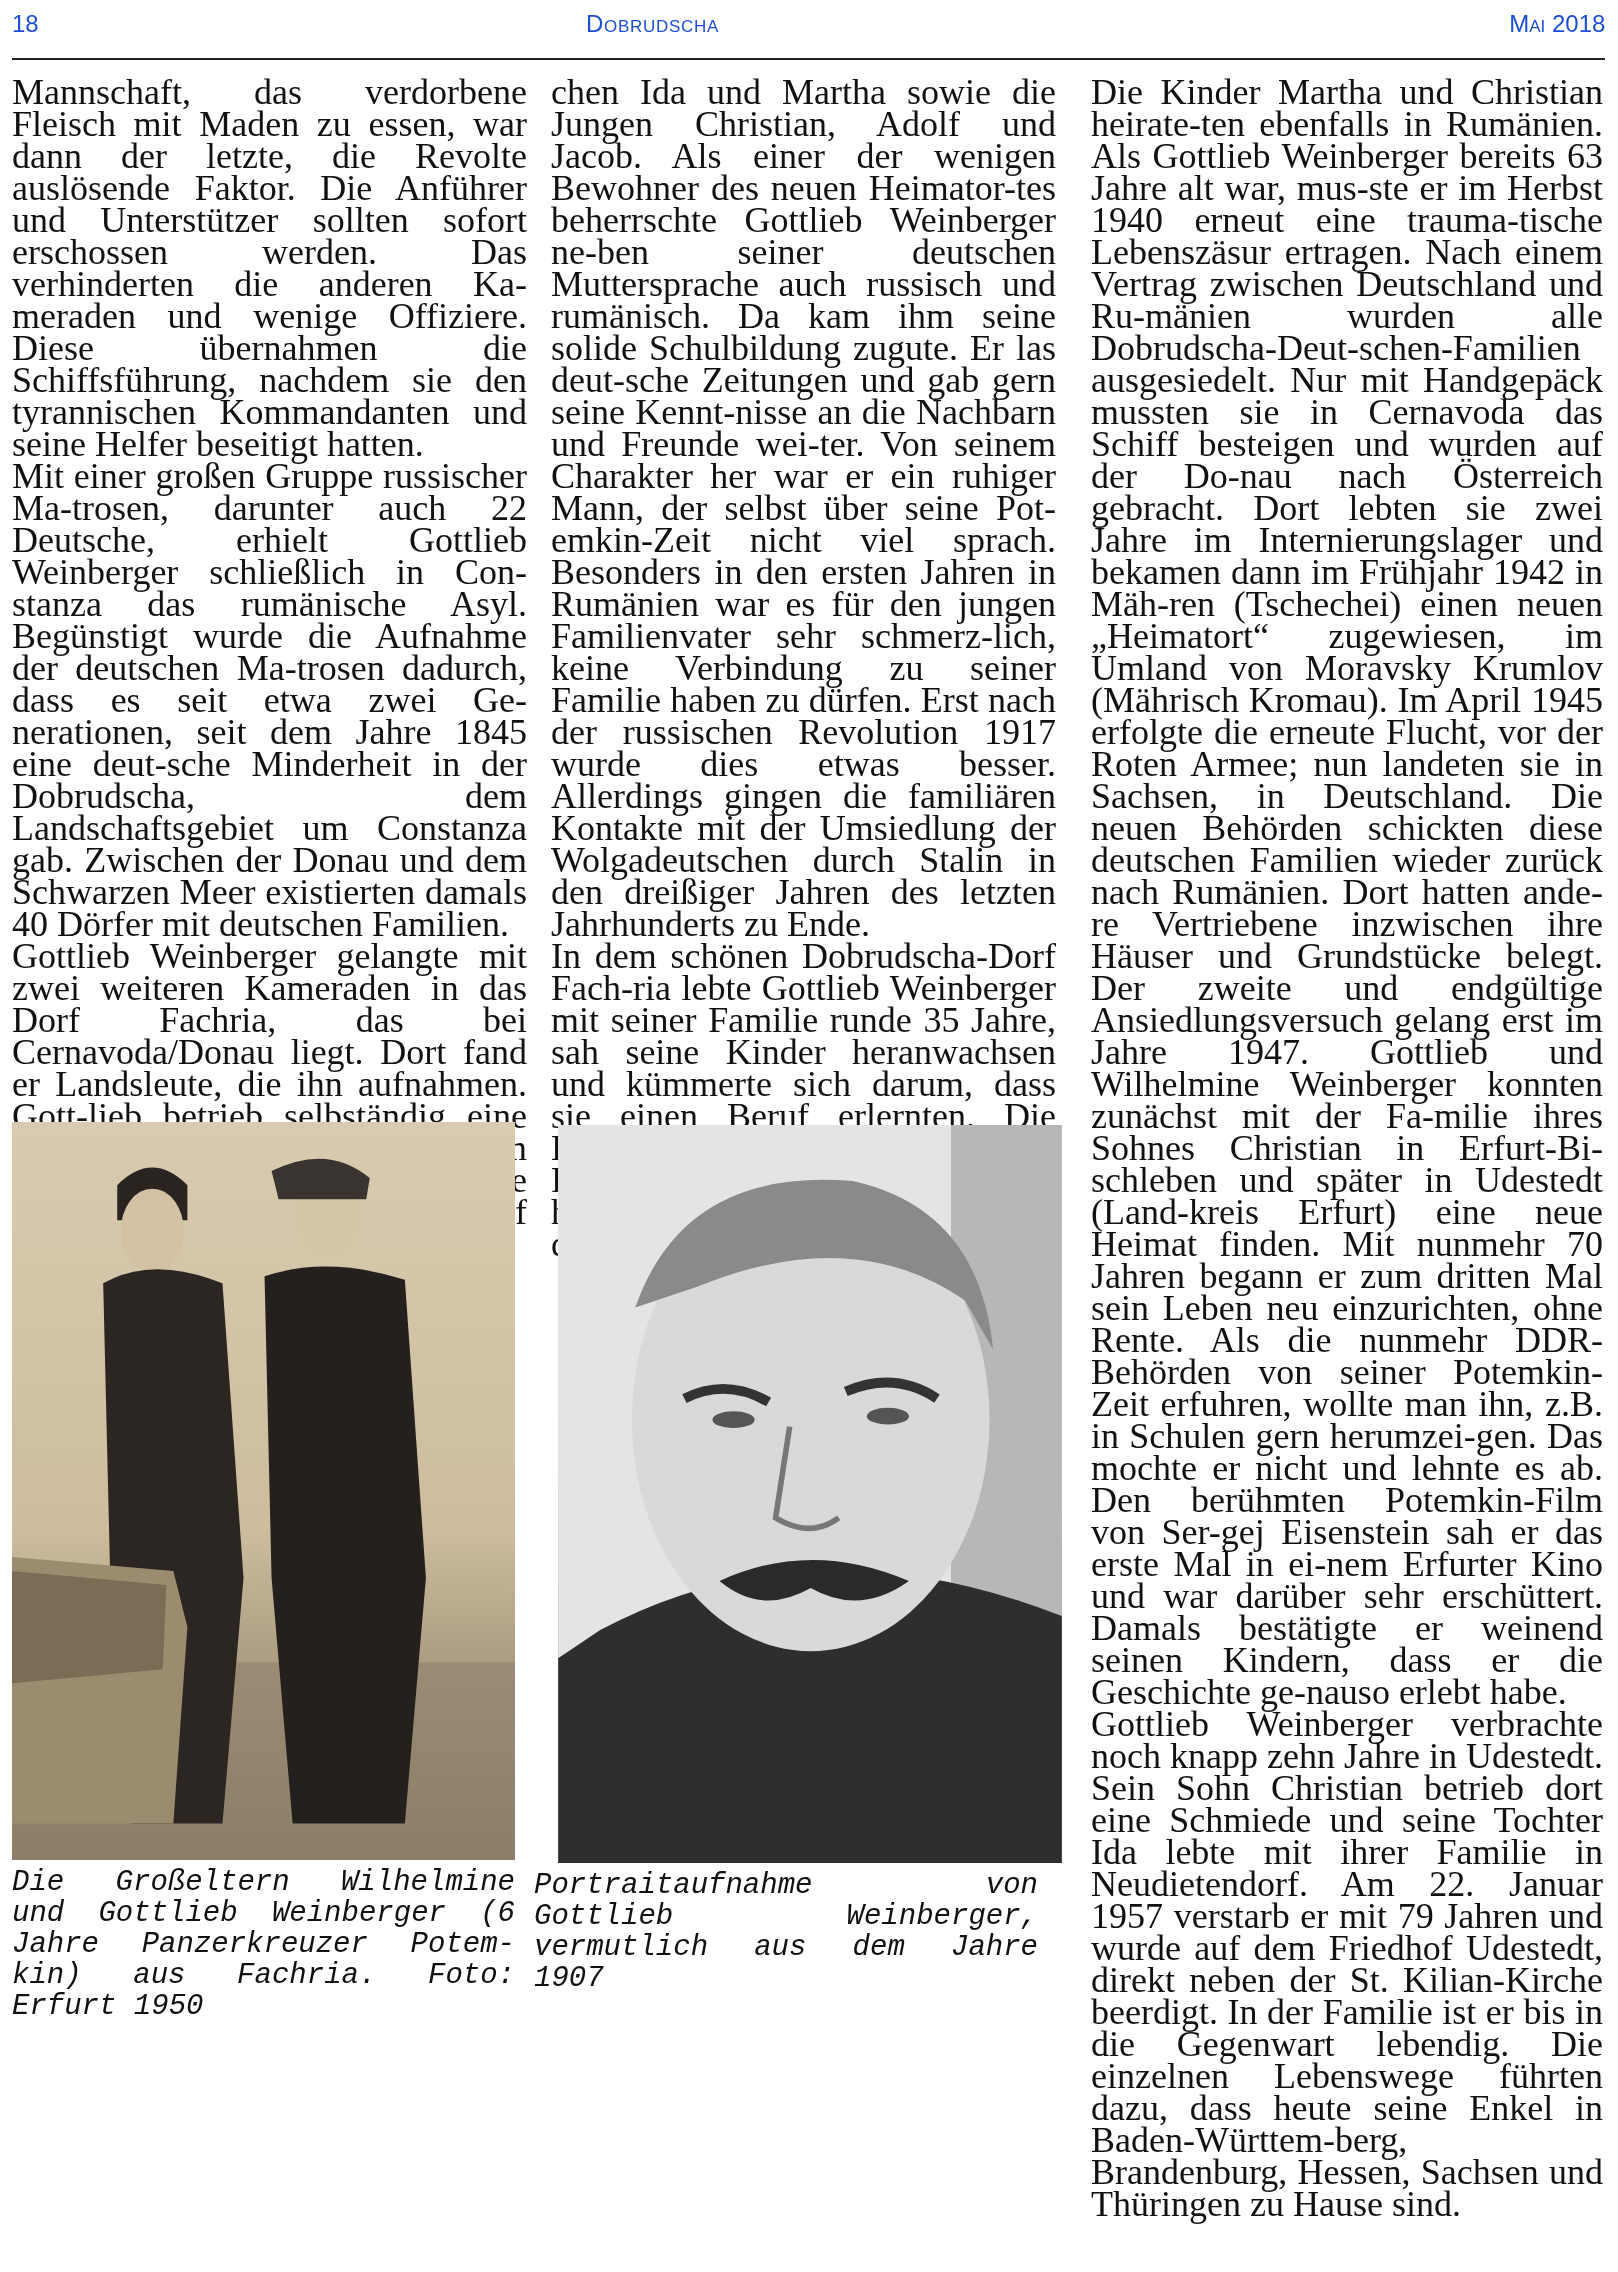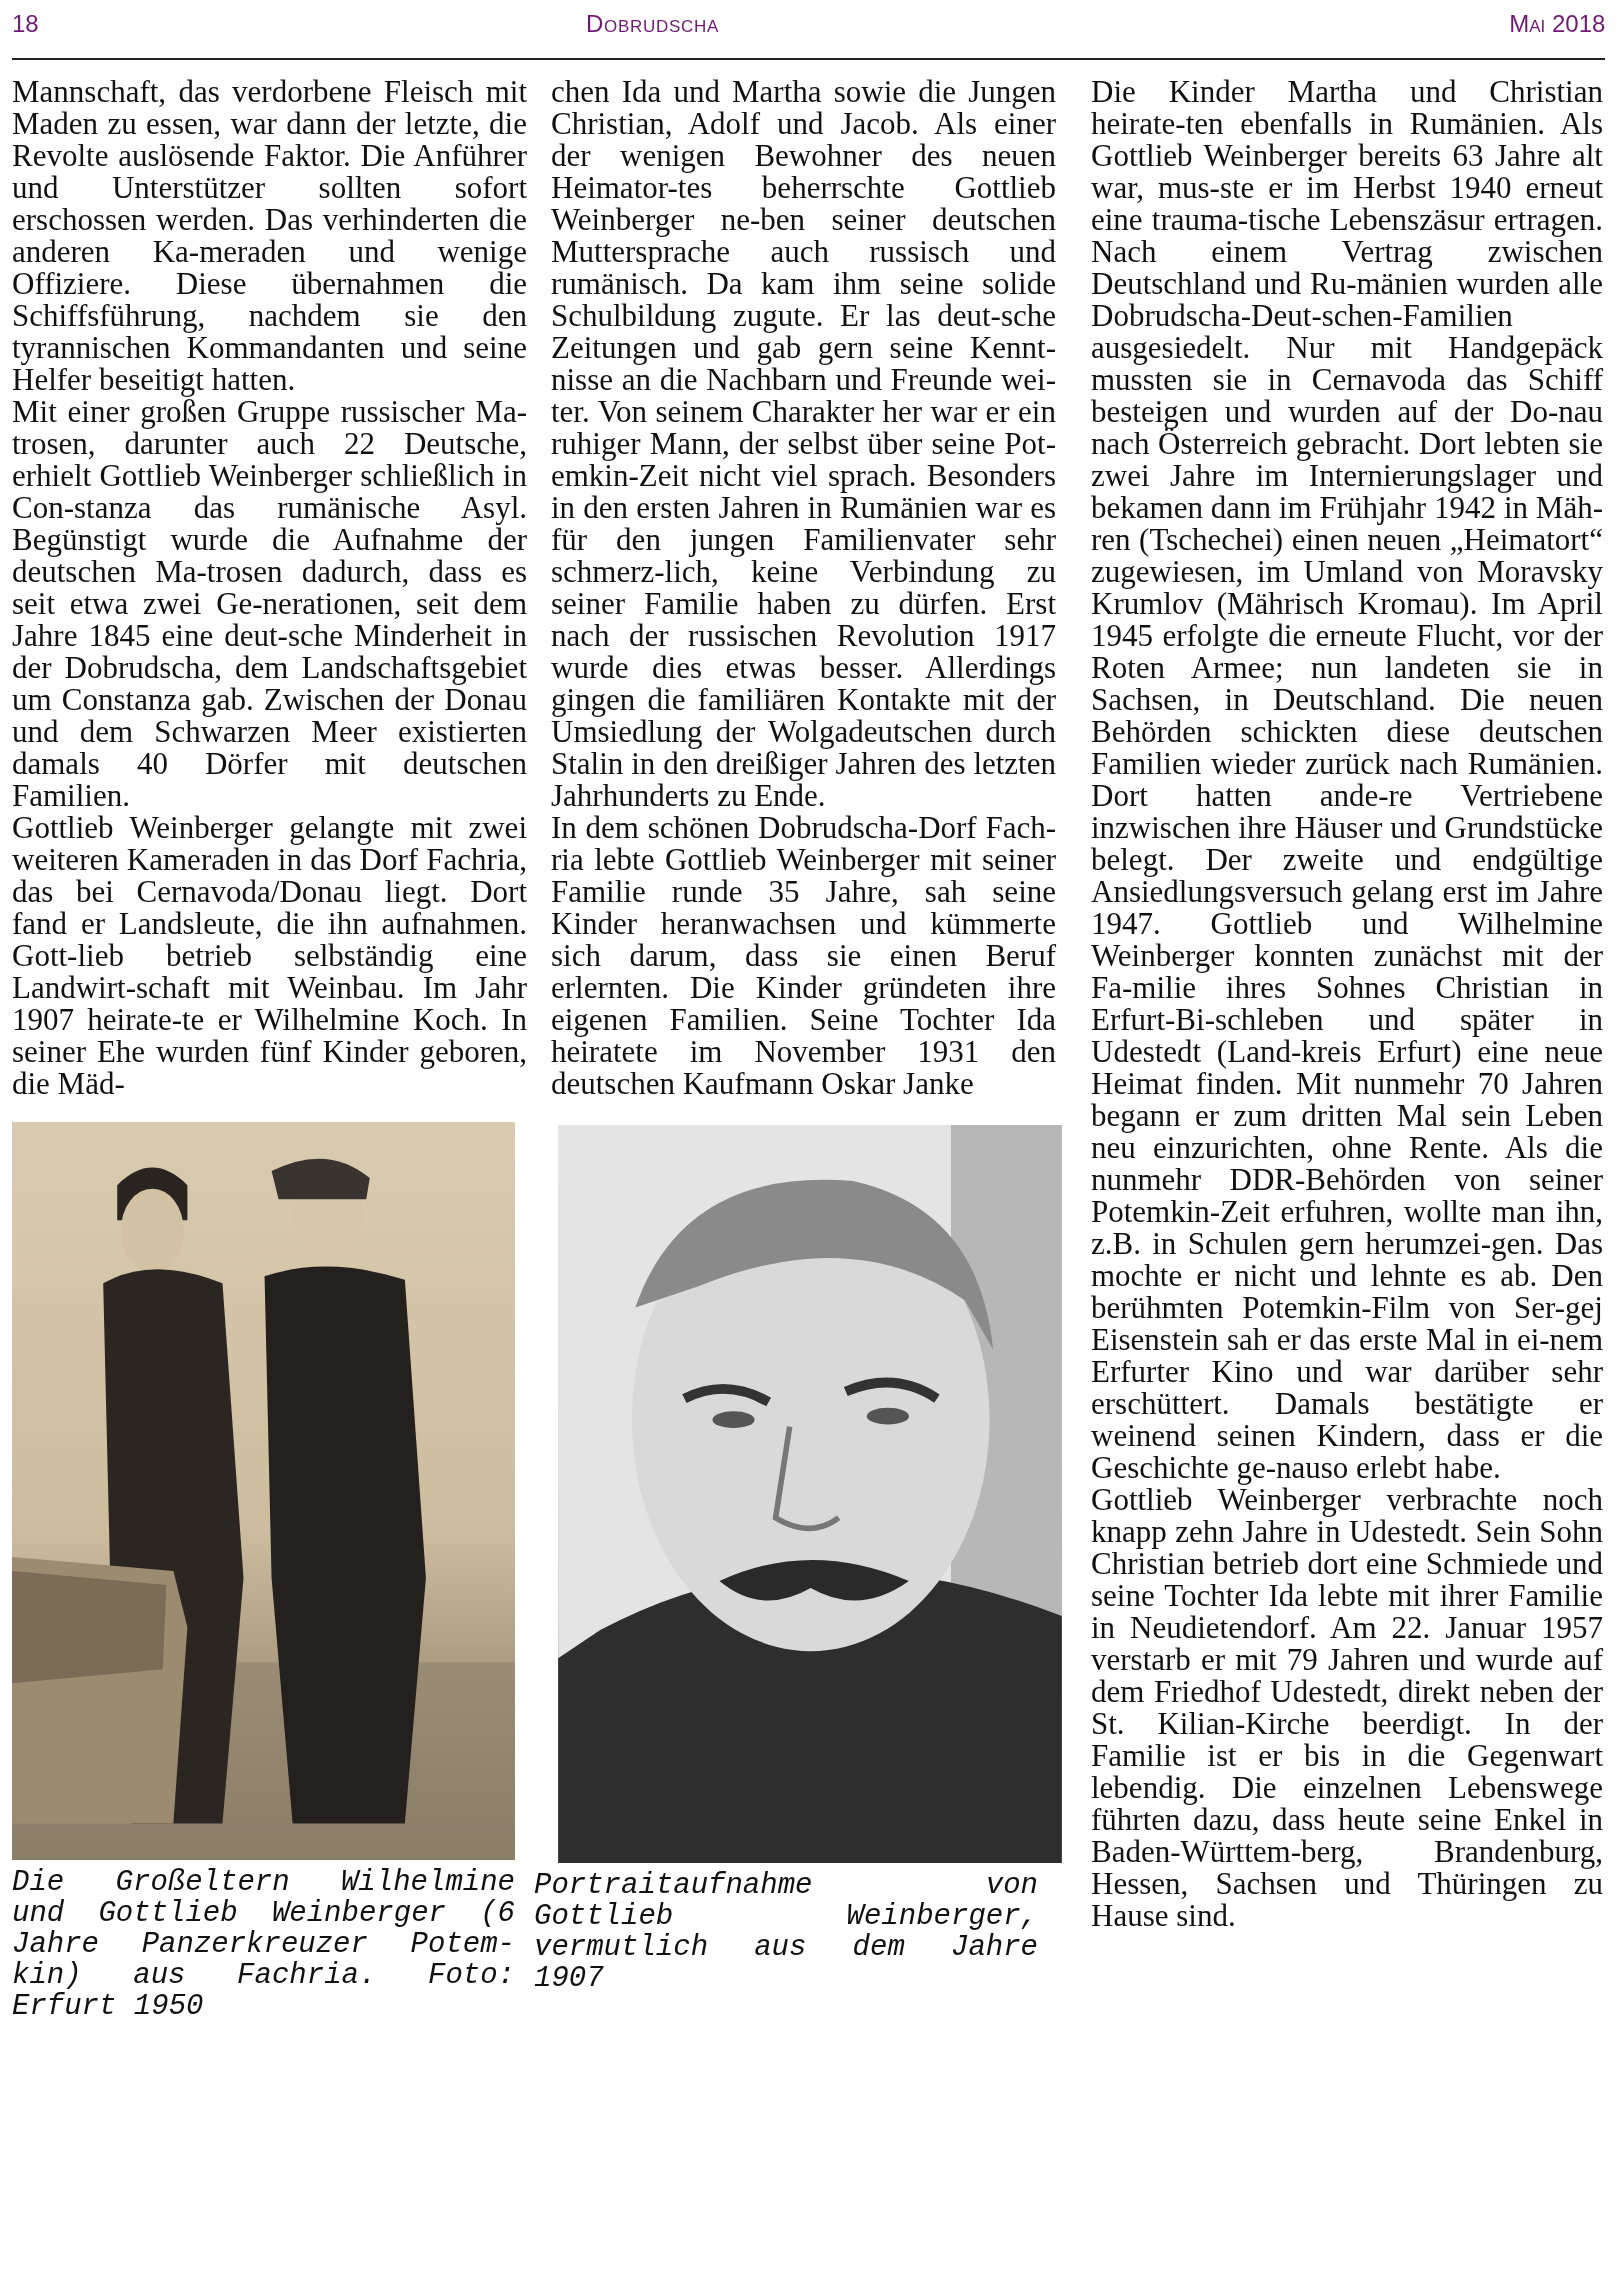--- a/index.html
+++ b/index.html
@@ -1,22 +1,22 @@
 <!DOCTYPE html>
 <html style="font-size:11.2px"><head>
 <meta charset="utf-8">
 <style>
   html, body { margin: 0; padding: 0; background: #ffffff; }
   body { width: 1618px; height: 2273px; position: relative; overflow: hidden; color: #111; }
-  .hdr { position: absolute; top: 9.8px; font-family: "Liberation Sans", sans-serif; font-size: 24px; color: #701a75; }
+  .hdr { position: absolute; top: 9.8px; font-family: "Liberation Sans", sans-serif; font-size: 24px; color: #1d4ed8; }
   #hdr-page { left: 12px; }
   #hdr-title { left: 0; width: 1305px; text-align: center; font-variant: small-caps; letter-spacing: 0.7px; }
   #hdr-date { right: 12.6px; font-variant: small-caps; }
   .rule { position: absolute; left: 12px; right: 12.6px; top: 58px; height: 2.1px; background: #222; }
-  .col { position: absolute; font-family: "Liberation Serif", serif; font-size: 31px; line-height: 32px; text-align: justify; hyphens: manual; }
+  .col { position: absolute; font-family: "Liberation Serif", serif; font-size: 36px; line-height: 32px; text-align: justify; hyphens: manual; }
   .col p { margin: 0; }
   #col1 { left: 12px; width: 515px; top: 76px; }
   #col2 { left: 551px; width: 505px; top: 76px; }
   #col3 { left: 1091px; width: 512px; top: 76px; }
   .photo { position: absolute; overflow: hidden; }
   #photo1 { left: 12px; top: 1122px; width: 503px; height: 738px;
     background: linear-gradient(180deg, #d9cbb0 0%, #cdbd9e 55%, #a99a80 75%, #8a7d66 100%); }
   #photo2 { left: 558px; top: 1125px; width: 504px; height: 738px;
     background: linear-gradient(180deg, #e9e9e9 0%, #d6d6d6 45%, #4a4a4a 80%, #2b2b2b 100%); }
   .caption { position: absolute; font-family: Liberation Mono, monospace; font-style: italic; font-size: 29px; line-height: 31px; text-align: justify; }

